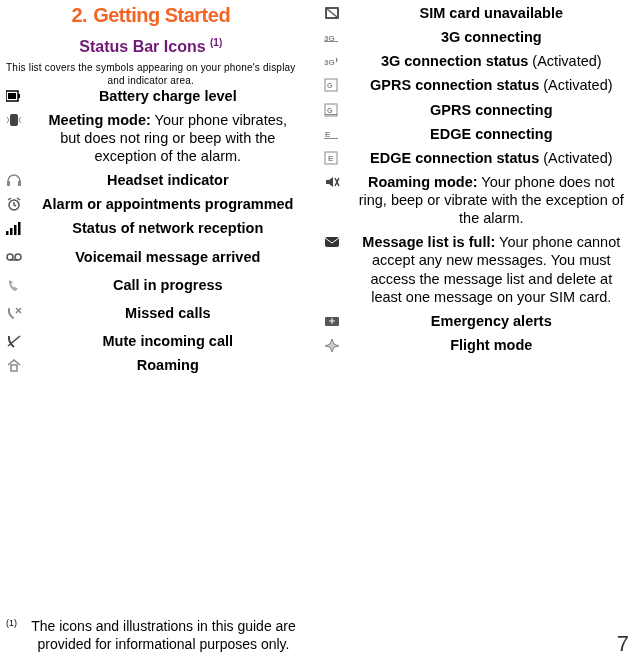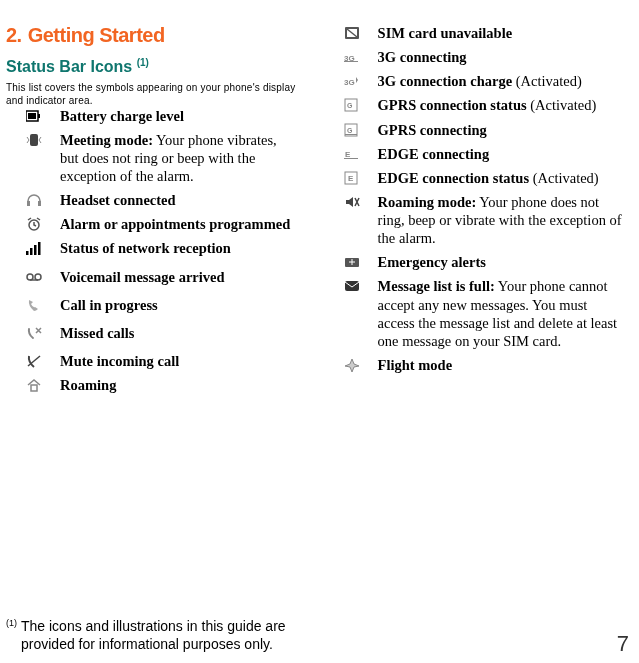--- a/index.html
+++ b/index.html
@@ -7,45 +7,46 @@
     margin: 0;
     width: 639px;
     height: 663px;
     font-family: Arial, Helvetica, sans-serif;
     background: #fff;
     color: #000;
     position: relative;
   }
   .page {
     display: flex;
-    padding: 24px 14px 0 6px;
+    padding: 4px 14px 0 6px;
     gap: 28px;
     position: relative;
     height: 100%;
+    text-align: center;
   }
   .col {
     flex: 1;
     min-width: 0;
   }
   .col-left { flex: 1 1 49%; }
   .col-right { flex: 1 1 51%; padding-top: 0; }
   h2.section-title {
     margin: 0 0 10px 0;
     font-family: Arial, Helvetica, sans-serif;
     font-weight: 900;
     color: #f26522;
     font-size: 20px;
     letter-spacing: -0.5px;
   }
   h2.section-title .num { margin-right: 6px; }
   h3.sub-title {
     margin: 0 0 6px 0;
     font-family: Arial, Helvetica, sans-serif;
     font-weight: 900;
-    color: #0f766e;
+    color: #701a75;
     font-size: 16px;
   }
   h3.sub-title sup {
     font-size: 10px;
     vertical-align: super;
   }
   p.intro {
     margin: 0 0 0 0;
     font-size: 10px;
     line-height: 1.22;
@@ -57,32 +58,31 @@
     align-items: flex-start;
     margin-bottom: 6px;
   }
   .icon-cell {
     width: 34px;
     flex: 0 0 34px;
     display: flex;
     align-items: flex-start;
     justify-content: flex-start;
     padding-top: 2px;
-    margin-left: 20px;
   }
   .icon-box {
     width: 16px;
     height: 14px;
     display: inline-block;
   }
   .text-cell {
     flex: 1;
     font-size: 14.5px;
     line-height: 1.25;
-    font-family: Liberation Serif, serif;
+    font-family: Liberation Sans, sans-serif;
   }
   .text-cell .b { font-weight: 700; }
   .footnote {
     position: absolute;
     bottom: 10px;
     left: 6px;
     width: 300px;
     font-size: 14px;
     line-height: 1.25;
     font-family: "Arial Narrow", Arial, sans-serif;
@@ -135,21 +135,21 @@
           <div class="text-cell"><span class="b">Meeting mode:</span><span> Your phone vibrates, but does not ring or beep with the exception of the alarm.</span></div>
         </div>
         <div class="row">
           <div class="icon-cell">
             <span class="icon-box"><svg width="16" height="14">
                 <path d="M2 8 A6 6 0 0 1 14 8" stroke="#888" fill="none" stroke-width="1.5"></path>
                 <rect x="1" y="8" width="3" height="5" fill="#888"></rect>
                 <rect x="12" y="8" width="3" height="5" fill="#888"></rect>
               </svg></span>
           </div>
-          <div class="text-cell"><span class="b">Headset connected</span><span></span></div>
+          <div class="text-cell"><span class="b">Headset indicator</span><span></span></div>
         </div>
         <div class="row">
           <div class="icon-cell">
             <span class="icon-box"><svg width="16" height="14">
                 <circle cx="8" cy="8" r="5" fill="none" stroke="#555" stroke-width="1.5"></circle>
                 <path d="M8 5 L8 8 L10 9" stroke="#555" stroke-width="1.5" fill="none"></path>
                 <path d="M2 3 L5 1 M14 3 L11 1" stroke="#555" stroke-width="1.5"></path>
               </svg></span>
           </div>
           <div class="text-cell"><span class="b">Alarm or appointments programmed</span><span></span></div>
@@ -234,21 +234,21 @@
           </div>
           <div class="text-cell"><span class="b">3G connecting</span><span></span></div>
         </div>
         <div class="row">
           <div class="icon-cell">
             <span class="icon-box"><svg width="16" height="14">
                 <text x="0" y="11" font-size="8" font-weight="bold" fill="#888" font-family="Arial">3G</text>
                 <path d="M12 3 L14 6 L12 9" fill="#888"></path>
               </svg></span>
           </div>
-          <div class="text-cell"><span class="b">3G connection charge</span><span> (Activated)</span></div>
+          <div class="text-cell"><span class="b">3G connection status</span><span> (Activated)</span></div>
         </div>
         <div class="row">
           <div class="icon-cell">
             <span class="icon-box"><svg width="16" height="14">
                 <rect x="1" y="1" width="12" height="12" fill="none" stroke="#888"></rect>
                 <text x="3" y="10" font-size="7" font-weight="bold" fill="#888" font-family="Arial">G</text>
               </svg></span>
           </div>
           <div class="text-cell"><span class="b">GPRS connection status</span><span> (Activated)</span></div>
         </div>
@@ -285,34 +285,34 @@
             <span class="icon-box"><svg width="16" height="14">
                 <path d="M2 5 L5 5 L9 2 L9 12 L5 9 L2 9 Z" fill="#444"></path>
                 <path d="M11 3 L15 11 M15 3 L11 11" stroke="#444" stroke-width="1.5"></path>
               </svg></span>
           </div>
           <div class="text-cell"><span class="b">Roaming mode:</span><span> Your phone does not ring, beep or vibrate with the exception of the alarm.</span></div>
         </div>
         <div class="row">
           <div class="icon-cell">
             <span class="icon-box"><svg width="16" height="14">
+                <rect x="1" y="2" width="14" height="10" rx="2" fill="#333"></rect>
+                <path d="M1 3 L8 8 L15 3" stroke="#fff" fill="none"></path>
+              </svg></span>
+          </div>
+          <div class="text-cell"><span class="b">Message list is full:</span><span> Your phone cannot accept any new messages. You must access the message list and delete at least one message on your SIM card.</span></div>
+        </div>
+        <div class="row">
+          <div class="icon-cell">
+            <span class="icon-box"><svg width="16" height="14">
                 <rect x="1" y="3" width="14" height="9" rx="1" fill="#555"></rect>
                 <path d="M5 7 L11 7 M8 4 L8 10" stroke="#fff"></path>
               </svg></span>
           </div>
           <div class="text-cell"><span class="b">Emergency alerts</span><span></span></div>
-        </div>
-        <div class="row">
-          <div class="icon-cell">
-            <span class="icon-box"><svg width="16" height="14">
-                <rect x="1" y="2" width="14" height="10" rx="2" fill="#333"></rect>
-                <path d="M1 3 L8 8 L15 3" stroke="#fff" fill="none"></path>
-              </svg></span>
-          </div>
-          <div class="text-cell"><span class="b">Message list is full:</span><span> Your phone cannot accept any new messages. You must access the message list and delete at least one message on your SIM card.</span></div>
         </div>
         <div class="row">
           <div class="icon-cell">
             <span class="icon-box"><svg width="16" height="14">
                 <path d="M8 1 L10 6 L15 8 L10 9 L8 14 L6 9 L1 8 L6 6 Z" fill="#ccc" stroke="#888"></path>
               </svg></span>
           </div>
           <div class="text-cell"><span class="b">Flight mode</span><span></span></div>
         </div>
       </div>

